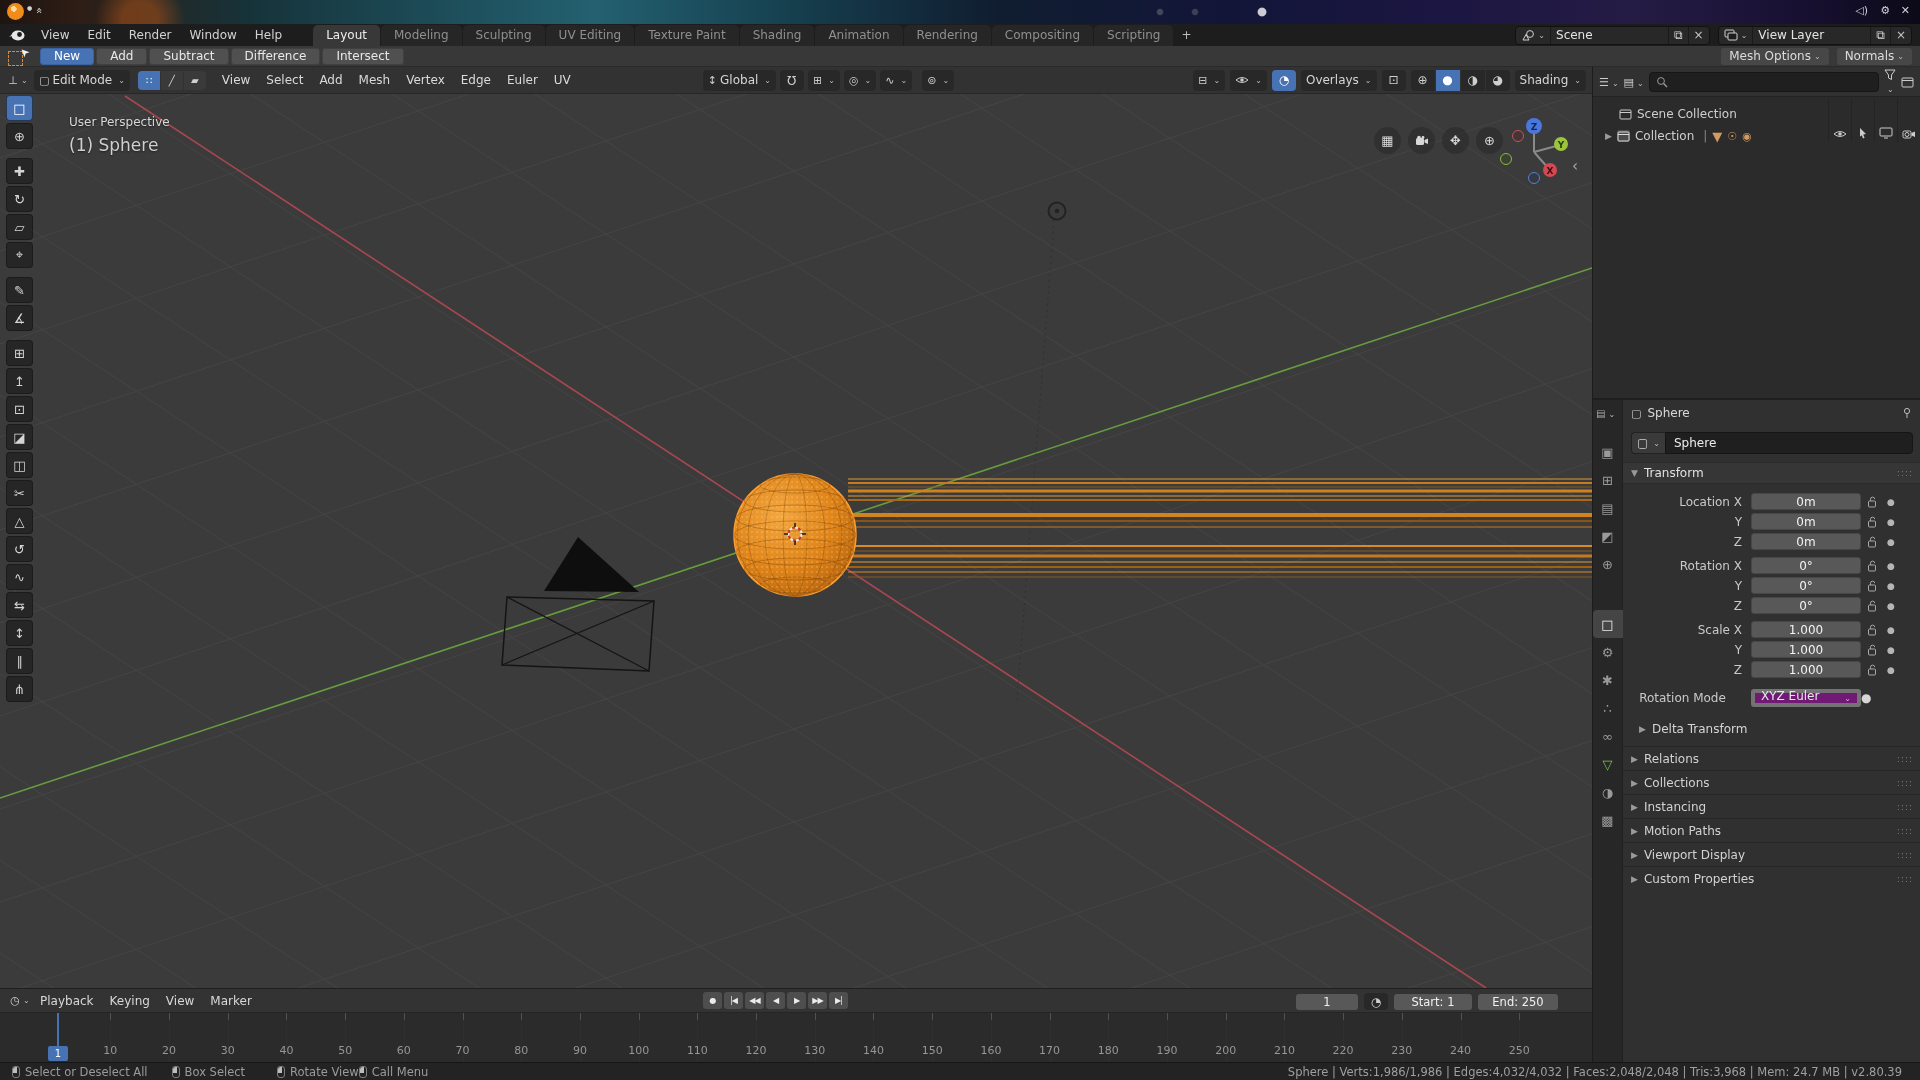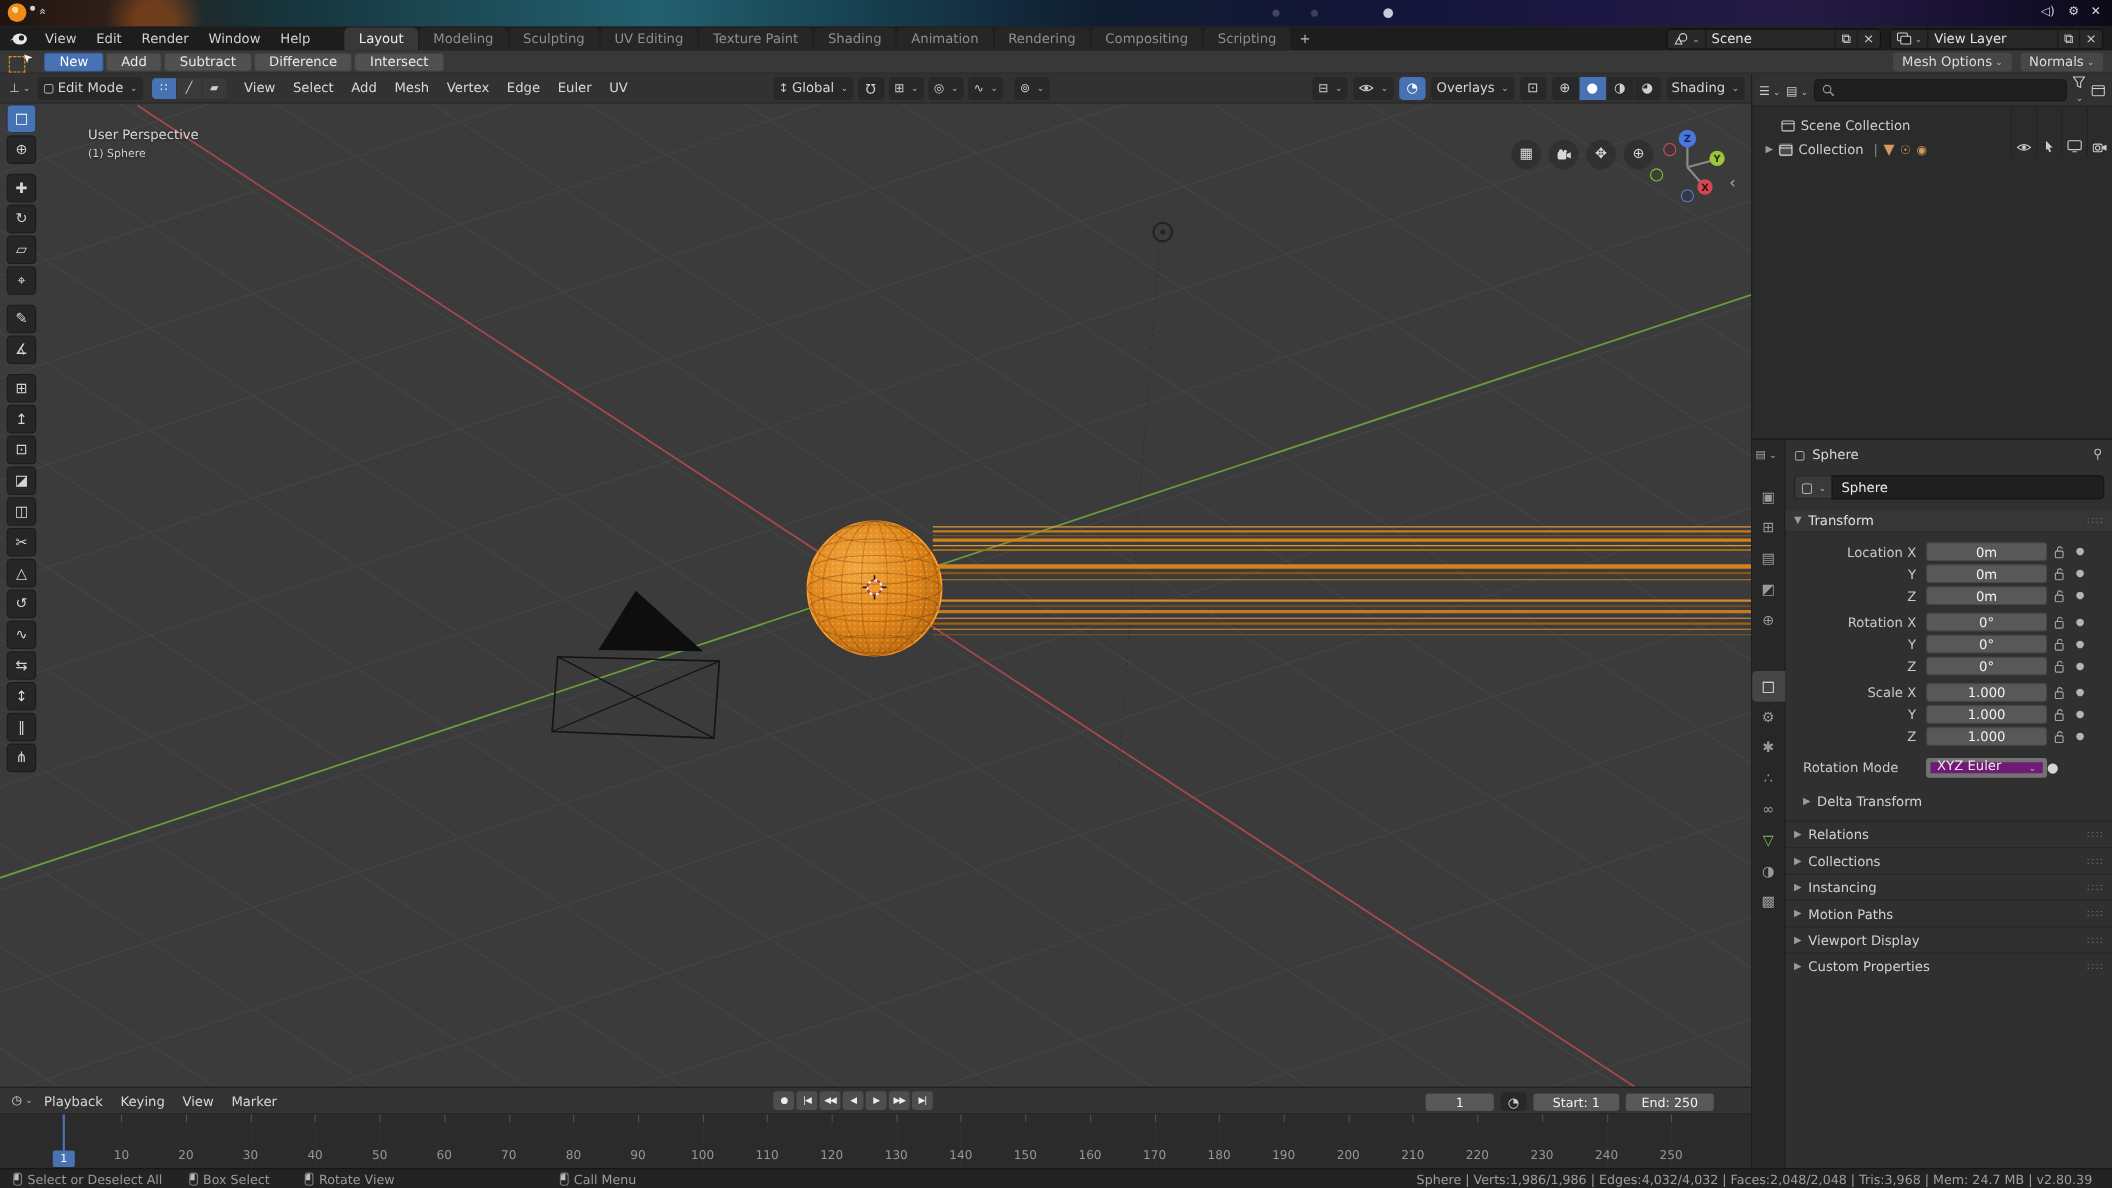--- a/index.html
+++ b/index.html
@@ -47,22 +47,22 @@
   .hmenu{padding:2px 8px;color:#dadada}
   .mini{font-size:11px;color:#cdcdcd}
   .selmode{width:22px;height:19px;display:flex;align-items:center;justify-content:center;background:#3a3a3a;color:#cfcfcf;font-size:10px}
   .selmode.active{background:#4772b3;color:#fff}
   .selmodes{display:flex;gap:1px;border-radius:4px;overflow:hidden;margin:0 4px}
   .togglebtn{width:24px;height:21px;display:flex;align-items:center;justify-content:center;border-radius:4px;background:#282828;color:#cfcfcf}
   .togglebtn.blue{background:#4772b3;color:#fff}
   .shadegrp{display:flex;border-radius:4px;overflow:hidden;gap:1px}
   .shadegrp .sb{width:24px;height:21px;display:flex;align-items:center;justify-content:center;background:#282828;color:#cfcfcf;font-size:12px}
   .shadegrp .sb.active{background:#4772b3;color:#fff}
-  #vp-overlay-text{position:absolute;left:80px;top:48px;color:#d8d8d8;text-shadow:0 1px 2px rgba(0,0,0,.5);font-size:12px}
-  #vp-overlay-text div:last-child{margin-top:6px;font-size:10px;color:#cfcfcf}
+  #vp-overlay-text{position:absolute;left:69px;top:48px;color:#d8d8d8;text-shadow:0 1px 2px rgba(0,0,0,.5);font-size:12px}
+  #vp-overlay-text div:last-child{margin-top:6px;font-size:17px;color:#cfcfcf}
   
   #vtools{position:absolute;left:6px;top:28px;display:flex;flex-direction:column;gap:2px}
   .vtool{width:27px;height:26px;border-radius:4px;background:rgba(37,37,37,.92);display:flex;align-items:center;justify-content:center;color:#d5d5d5;font-size:13px;border:1px solid rgba(20,20,20,.6)}
   .vtool.active{background:#4772b3;color:#fff}
   .vtool:nth-child(3),.vtool:nth-child(7),.vtool:nth-child(9){margin-top:7px}
   
   #navbtns{position:absolute;left:1374px;top:60px;display:flex;gap:7px}
   .navbtn{width:27px;height:27px;border-radius:50%;background:rgba(40,40,40,.55);display:flex;align-items:center;justify-content:center;color:#d8d8d8;font-size:13px}
   #gizmo{position:absolute;left:1498px;top:45px}
   #collapse{position:absolute;left:1572px;top:90px;color:#aaa;font-size:15px}
@@ -116,21 +116,21 @@
   #rotmode .dd{width:110px;height:18px;background:#701a75;border:4px solid #737373;border-radius:3px;display:flex;align-items:flex-end;padding:0 6px;color:#e8e8e8}
   #rotmode .dd .caret{margin-left:auto}
   #delta{display:flex;align-items:center;gap:6px;height:20px;margin-top:11px;padding-left:16px;color:#d5d5d5}
   .cpanel{height:24px;border-top:1px solid #262626;display:flex;align-items:center;gap:6px;padding:0 8px;color:#d2d2d2}
   #cpanels{margin-top:7px}
   
   #statusbar{position:absolute;left:0;top:1062px;width:1920px;height:18px;background:#232323;border-top:1px solid #151515;display:flex;align-items:center;font-size:11.5px;color:#9b9b9b;padding-left:12px;z-index:3}
   .sb-item{display:flex;align-items:center;gap:5px}
   .sb-item:nth-child(2){margin-left:24px}
   .sb-item:nth-child(3){margin-left:32px}
-  .sb-item:nth-child(4){margin-left:150px}
+  .sb-item:nth-child(4){}
   #sb-right{margin-left:auto;padding-right:18px;color:#9f9f9f}
   .mouse{width:8px;height:12px;border:1px solid #7d7d7d;border-radius:3px;position:relative;display:inline-block}
   .mouse::before{content:"";position:absolute;left:0;top:0;width:4px;height:6px;background:#bdbdbd;border-radius:3px 0 0 0}
   
   #vp{position:absolute;left:0;top:0;z-index:1;pointer-events:none}
   .gz-lab{font-size:9px;font-weight:bold}
 </style>
 </head>
 <body>
 

